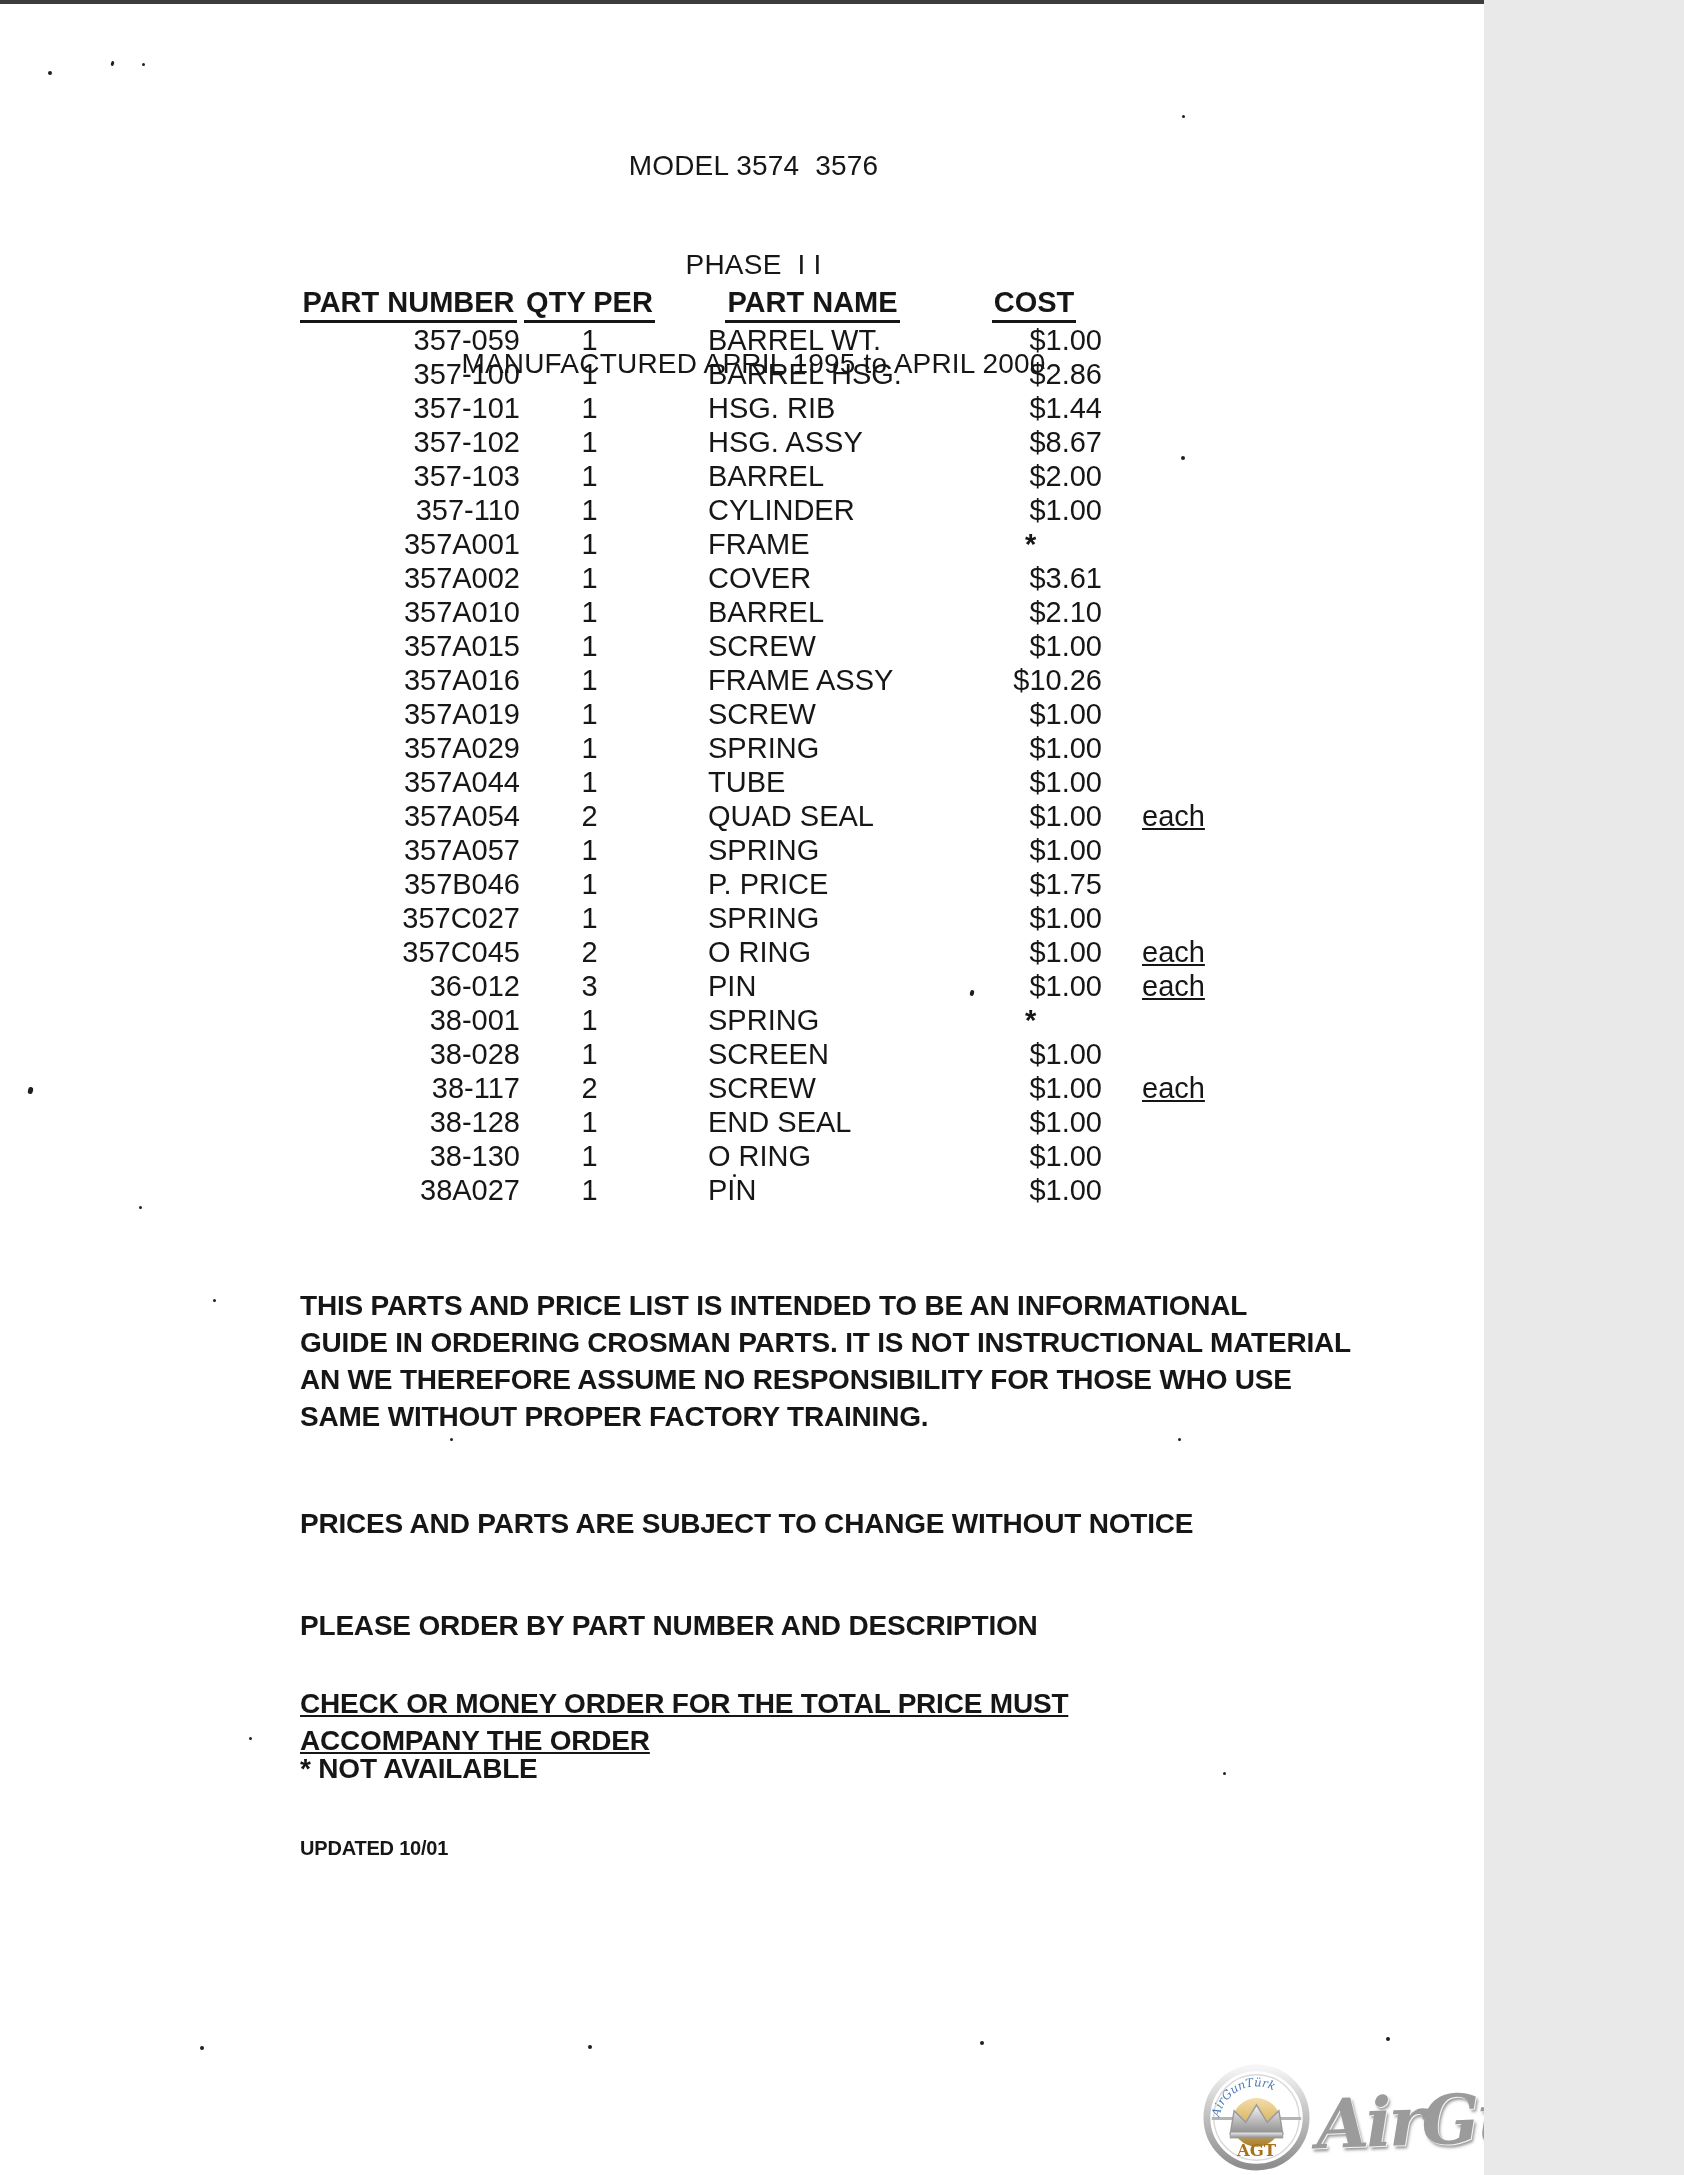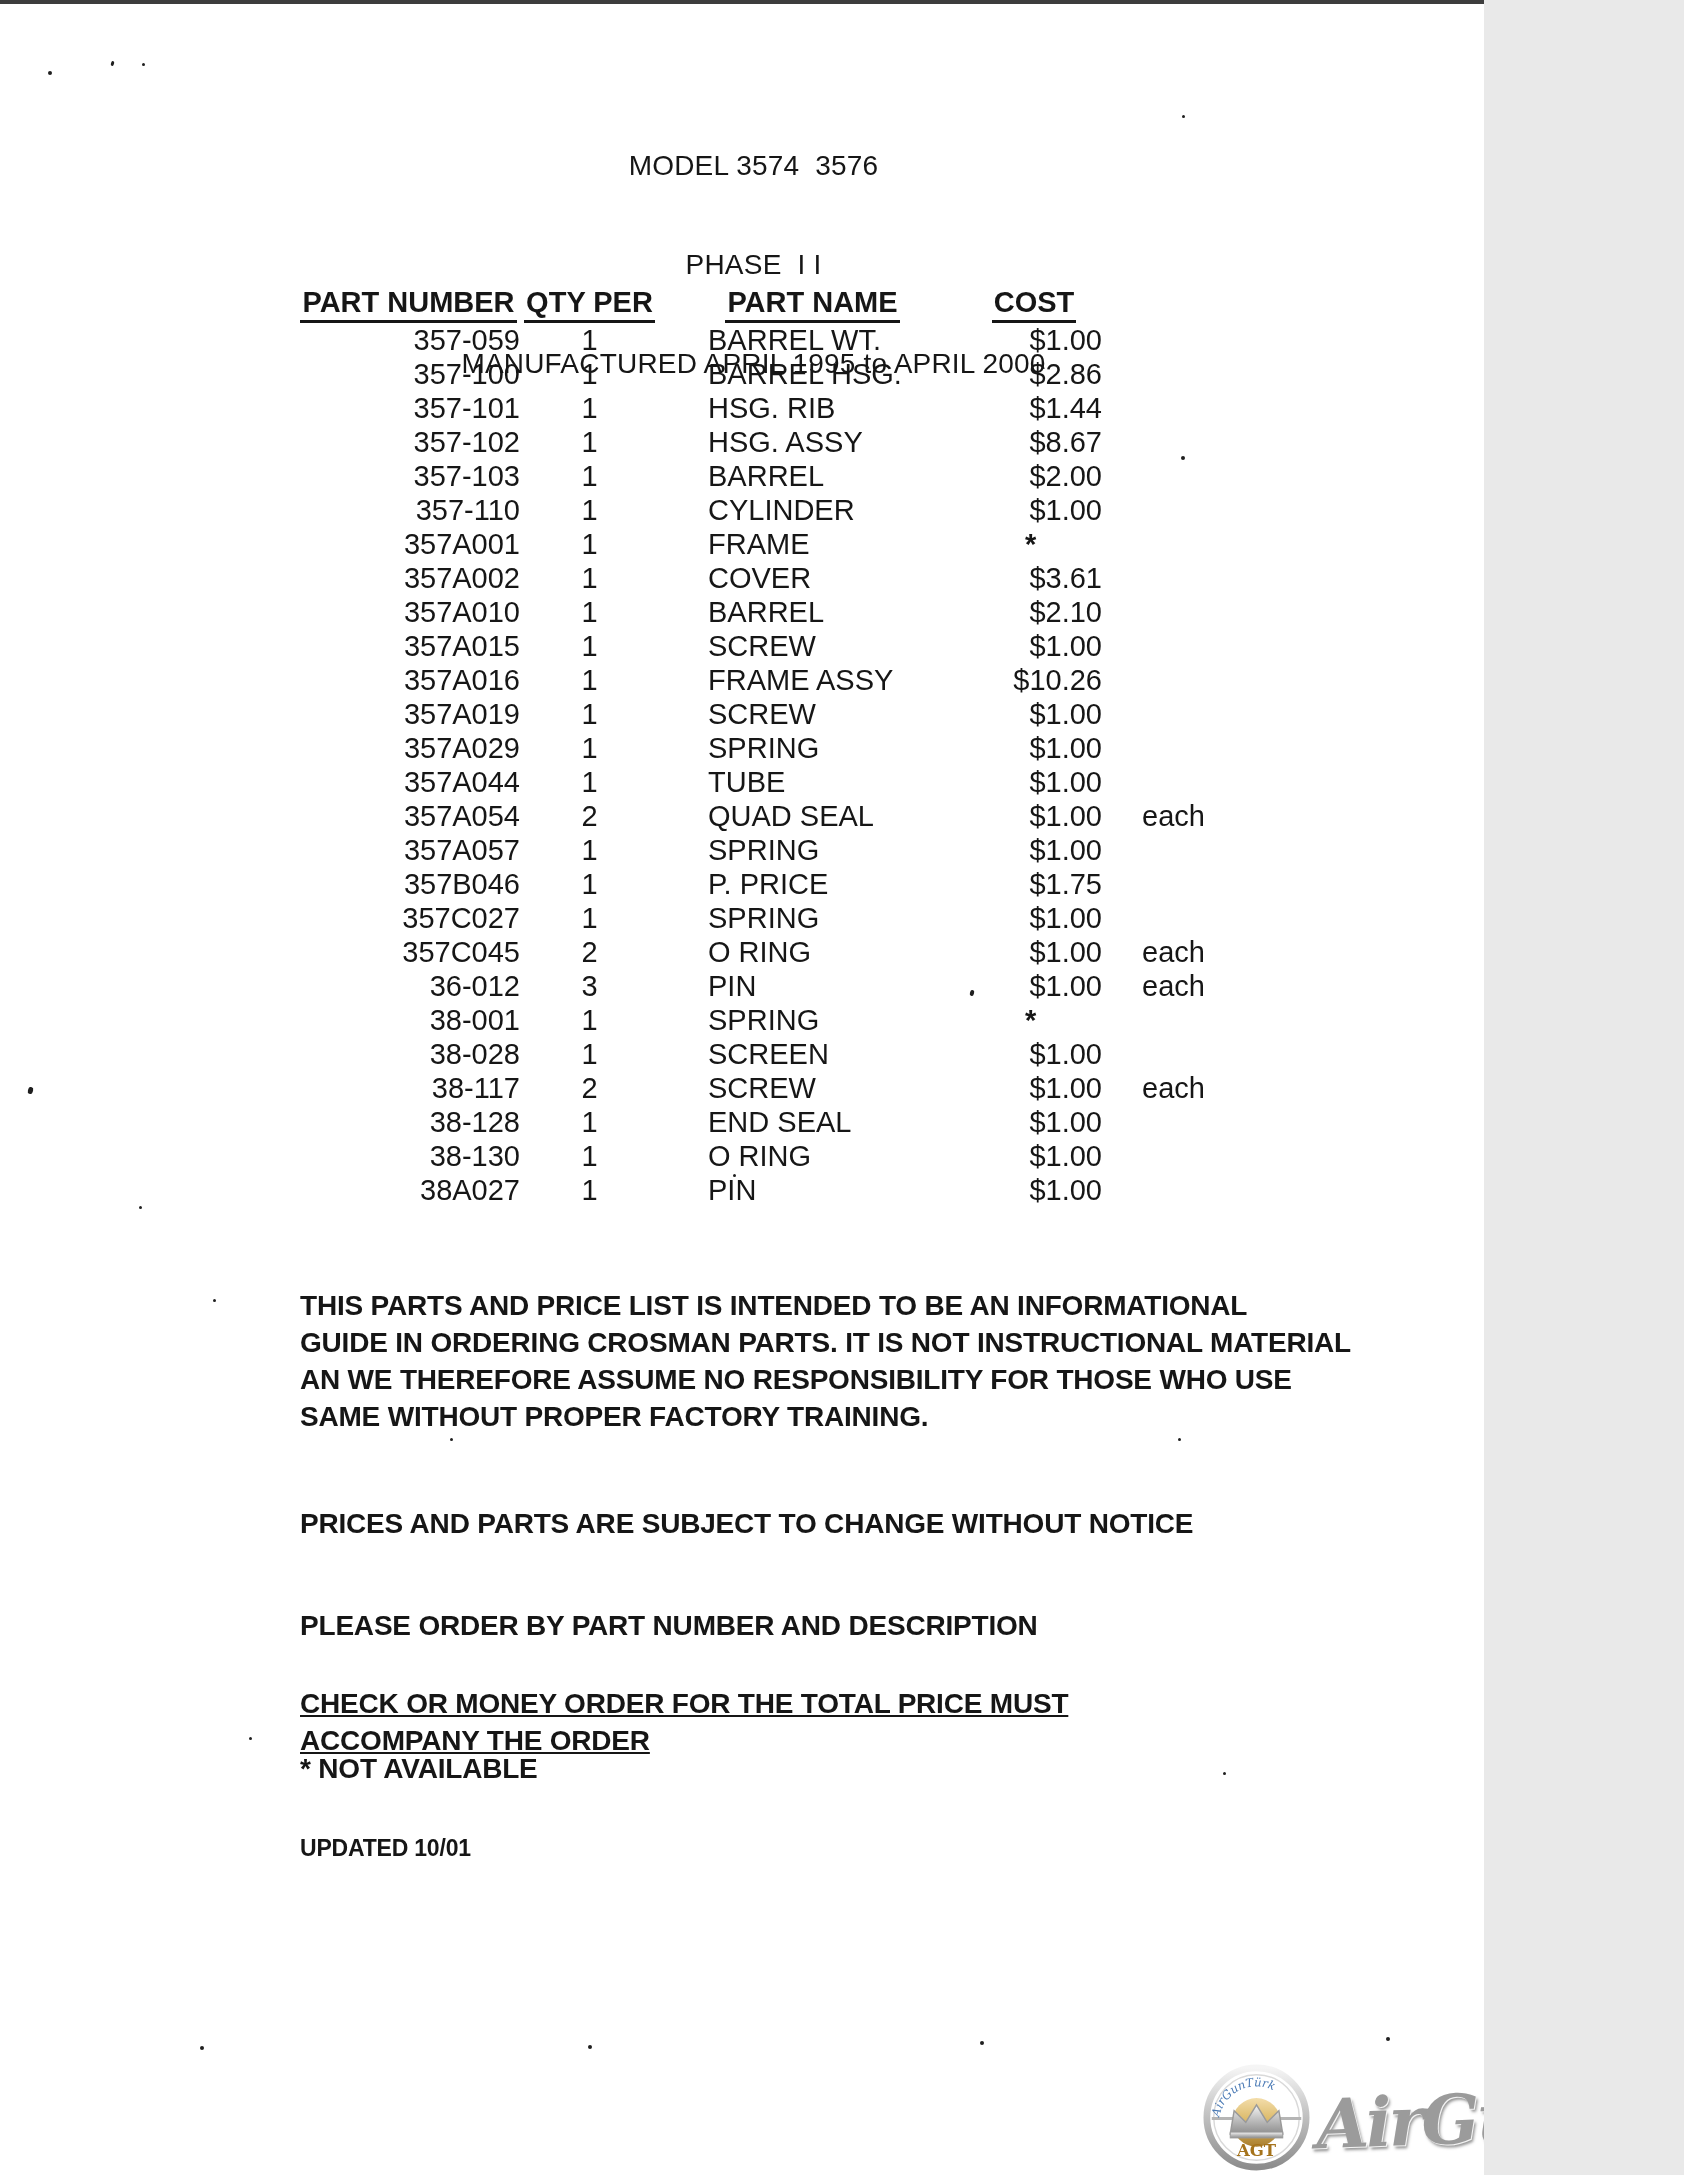--- a/index.html
+++ b/index.html
@@ -29,34 +29,34 @@
   }
   .t-head{height:38px;font-weight:700;}
   .t-row{height:34px;}
   .h-cell{text-align:center;}
   .h-cell span{display:inline-block;border-bottom:3px solid #161616;padding:0 2px 1px 2px;}
   .c-pn{text-align:right;}
   .c-qty{text-align:center;}
   .c-name{text-align:left;padding-left:5px;white-space:nowrap;margin-left:44px;}
   .c-cost{text-align:right;white-space:nowrap;}
   .c-cost.star{text-align:left;padding-left:59px;font-weight:700;}
-  .c-note{text-align:left;padding-left:40px;}
+  .c-note{text-align:left;padding-left:40px;text-decoration:underline;}
 
   
   .note{
     position:absolute;left:300px;
     font-weight:700;font-size:28px;line-height:37px;
     white-space:pre-line;letter-spacing:-0.2px;
   }
   .n-disclaimer{top:1287px;width:1109px;}
   .n-prices{top:1505px;}
   .n-order{top:1576px;margin-top:31px;}
   .n-payment{top:1685px;text-decoration:underline;}
   .n-na{top:1750px;}
-  .n-updated{top:1830px;font-size:23px;}
+  .n-updated{top:1830px;font-size:20px;}
 
   
   .speck{position:absolute;background:#1f1f1f;border-radius:50%;}
   .speck.tick{border-radius:40%;transform:rotate(14deg);}
 
   
   .watermark{position:absolute;left:1203px;top:2059px;width:481px;height:116px;
              display:flex;align-items:center;}
   .badge{width:107px;height:107px;flex:0 0 auto;}
   .wm-script{

